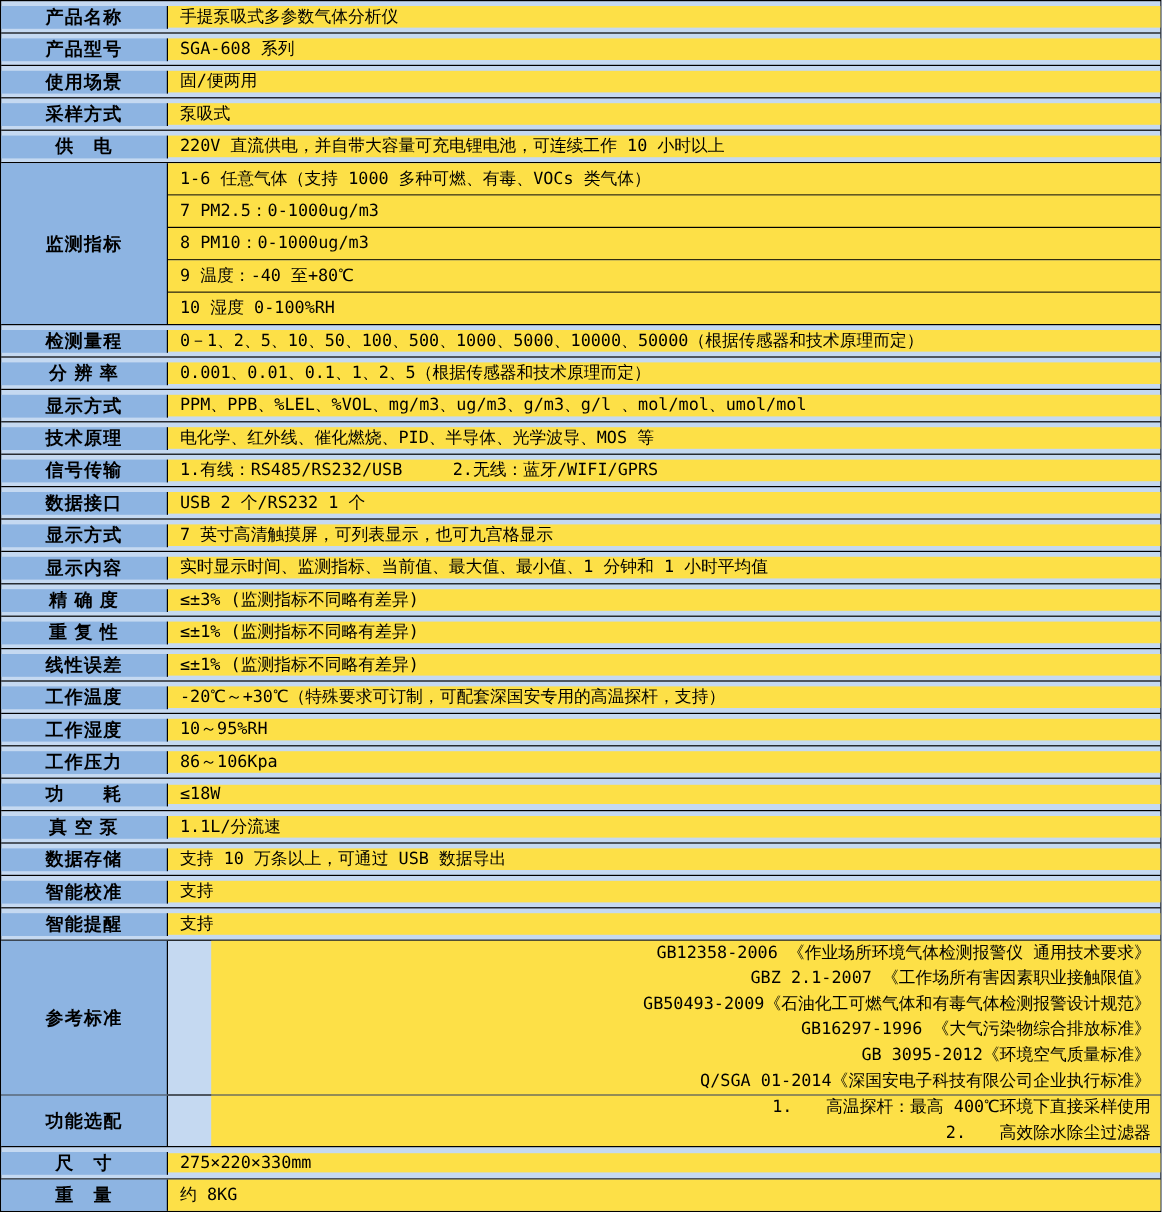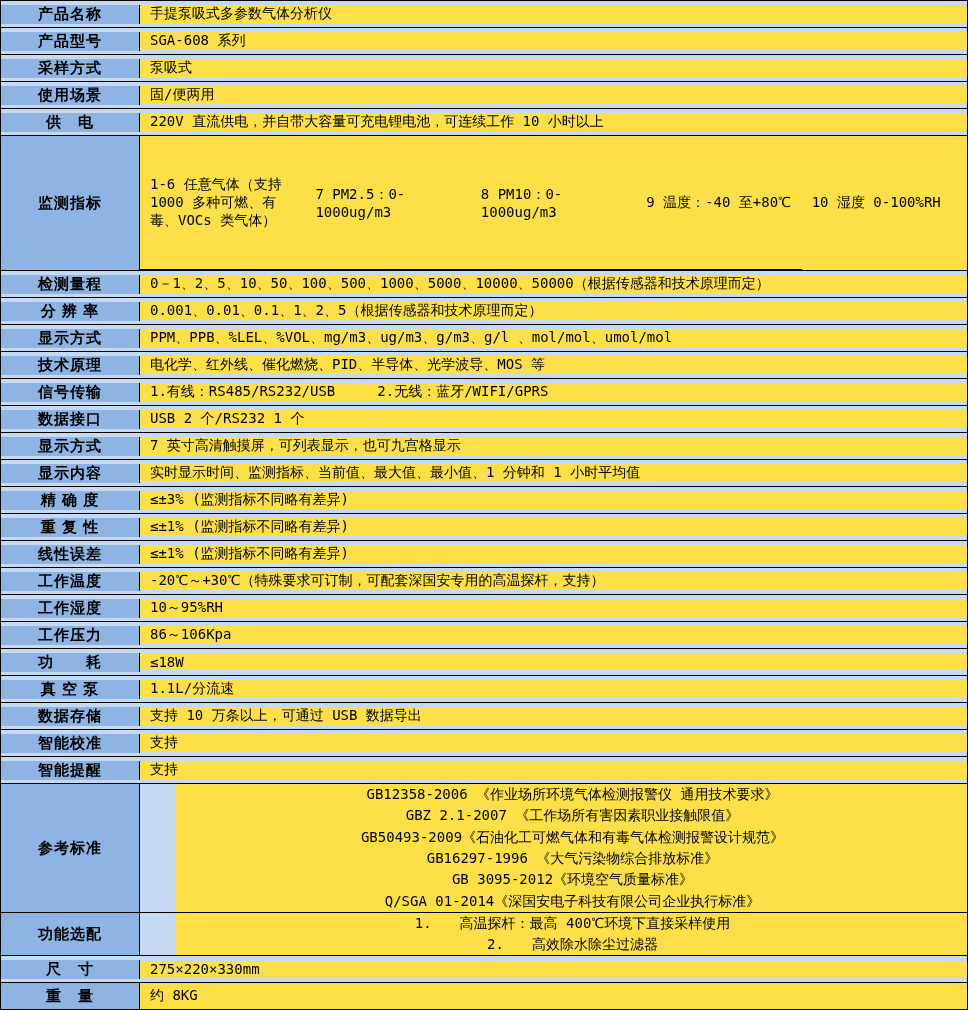--- a/index.html
+++ b/index.html
@@ -32,52 +32,52 @@
   }
   .val {
     flex:1 1 auto;
     background:#fde047;
     display:flex; align-items:center;
     padding:0 8px 0 10px;
     font-size:14px;
     font-family:"DejaVu Sans Mono","Liberation Mono",monospace;
     white-space:pre-wrap;
   }
-  .val-stack { flex:1 1 auto; display:flex; }
+  .val-stack { flex:1 1 auto; display:flex; flex-direction:column; }
   .val-stack .val { flex:1 1 0; border-bottom:1px solid #000; }
   .val-stack .val:last-child { border-bottom:none; }
   .val.lines {
-    flex-direction:column; align-items:center; justify-content:center;margin-left:36px;
+    flex-direction:column; align-items:flex-end; justify-content:center;margin-left:36px;
   }
   .val.lines .line { line-height:21.3px; }
   .val.lines2 .line { line-height:21px; }
 </style>
 </head>
 <body>
 
 <div class="spec-table">
 
   <div class="row h27">
     <div class="lbl">产品名称</div>
     <div class="val">手提泵吸式多参数气体分析仪</div>
   </div>
 
   <div class="row h27">
     <div class="lbl">产品型号</div>
     <div class="val">SGA-608 系列</div>
   </div>
 
   <div class="row h27">
+    <div class="lbl">使用场景</div>
+    <div class="val">固/便两用</div>
+  </div>
+
+  <div class="row h27">
     <div class="lbl">采样方式</div>
     <div class="val">泵吸式</div>
-  </div>
-
-  <div class="row h27">
-    <div class="lbl">使用场景</div>
-    <div class="val">固/便两用</div>
   </div>
 
   <div class="row h27">
     <div class="lbl">供　电</div>
     <div class="val">220V 直流供电，并自带大容量可充电锂电池，可连续工作 10 小时以上</div>
   </div>
 
   <div class="row h135">
     <div class="lbl">监测指标</div>
     <div class="val-stack">

